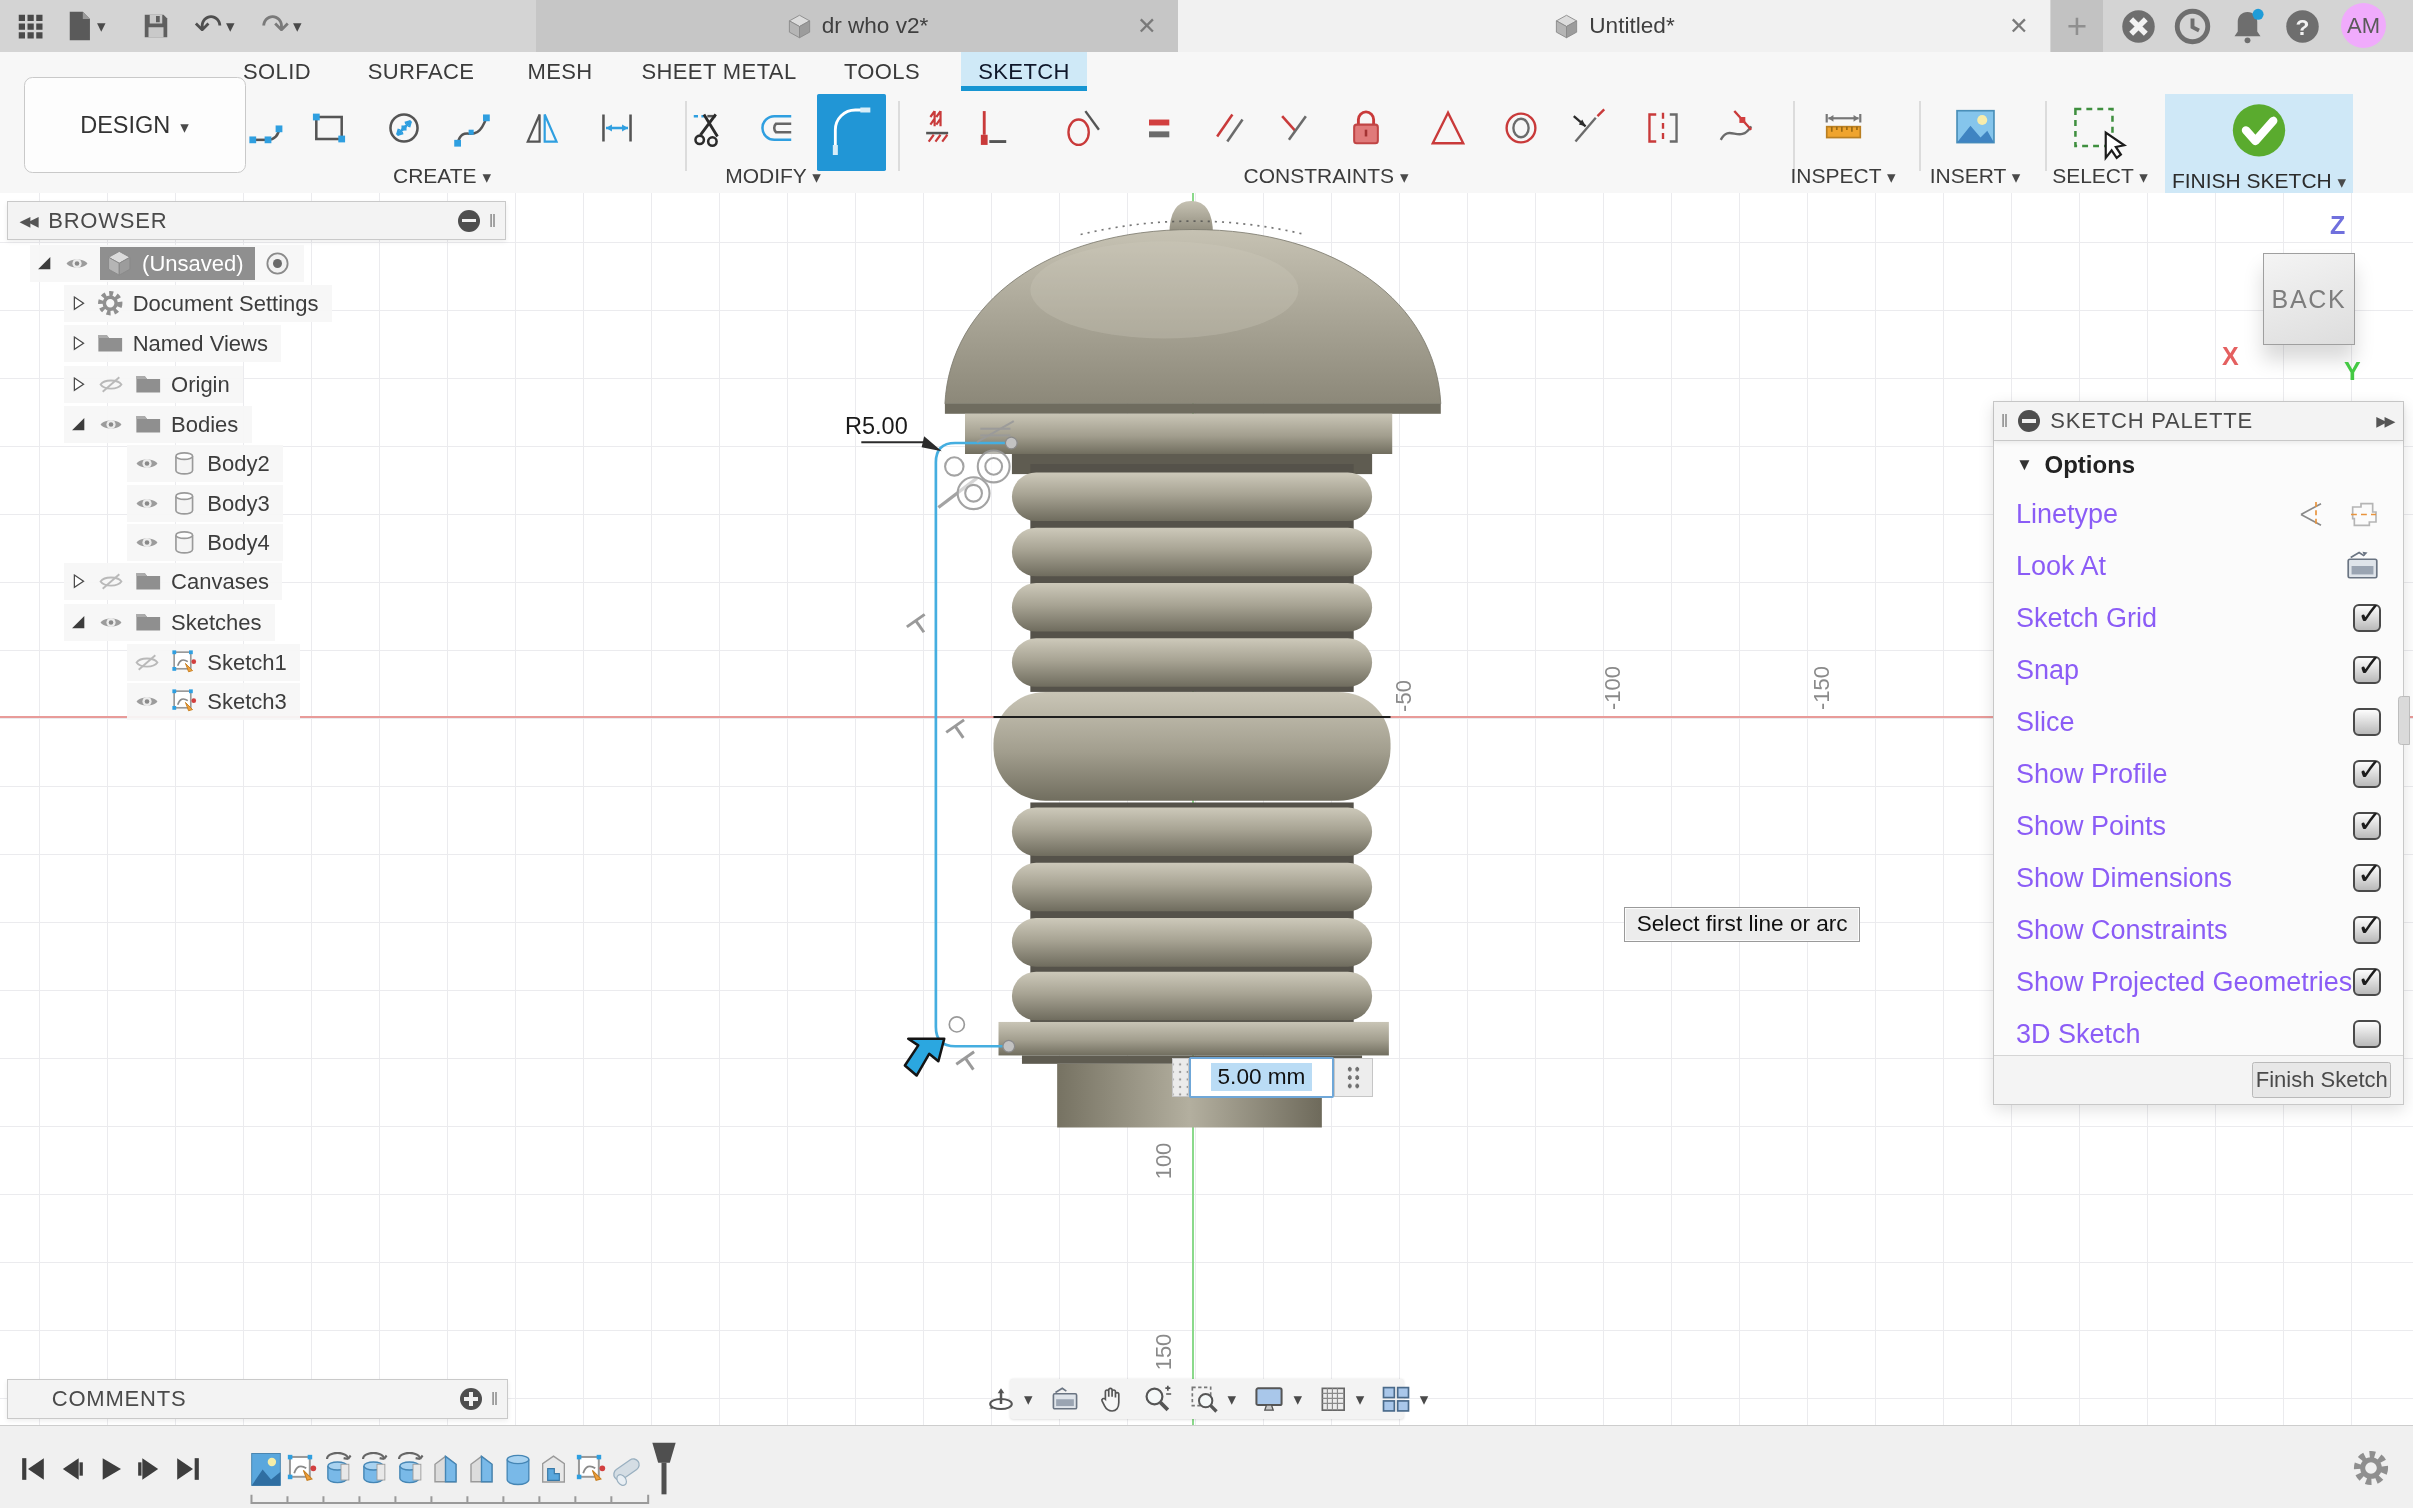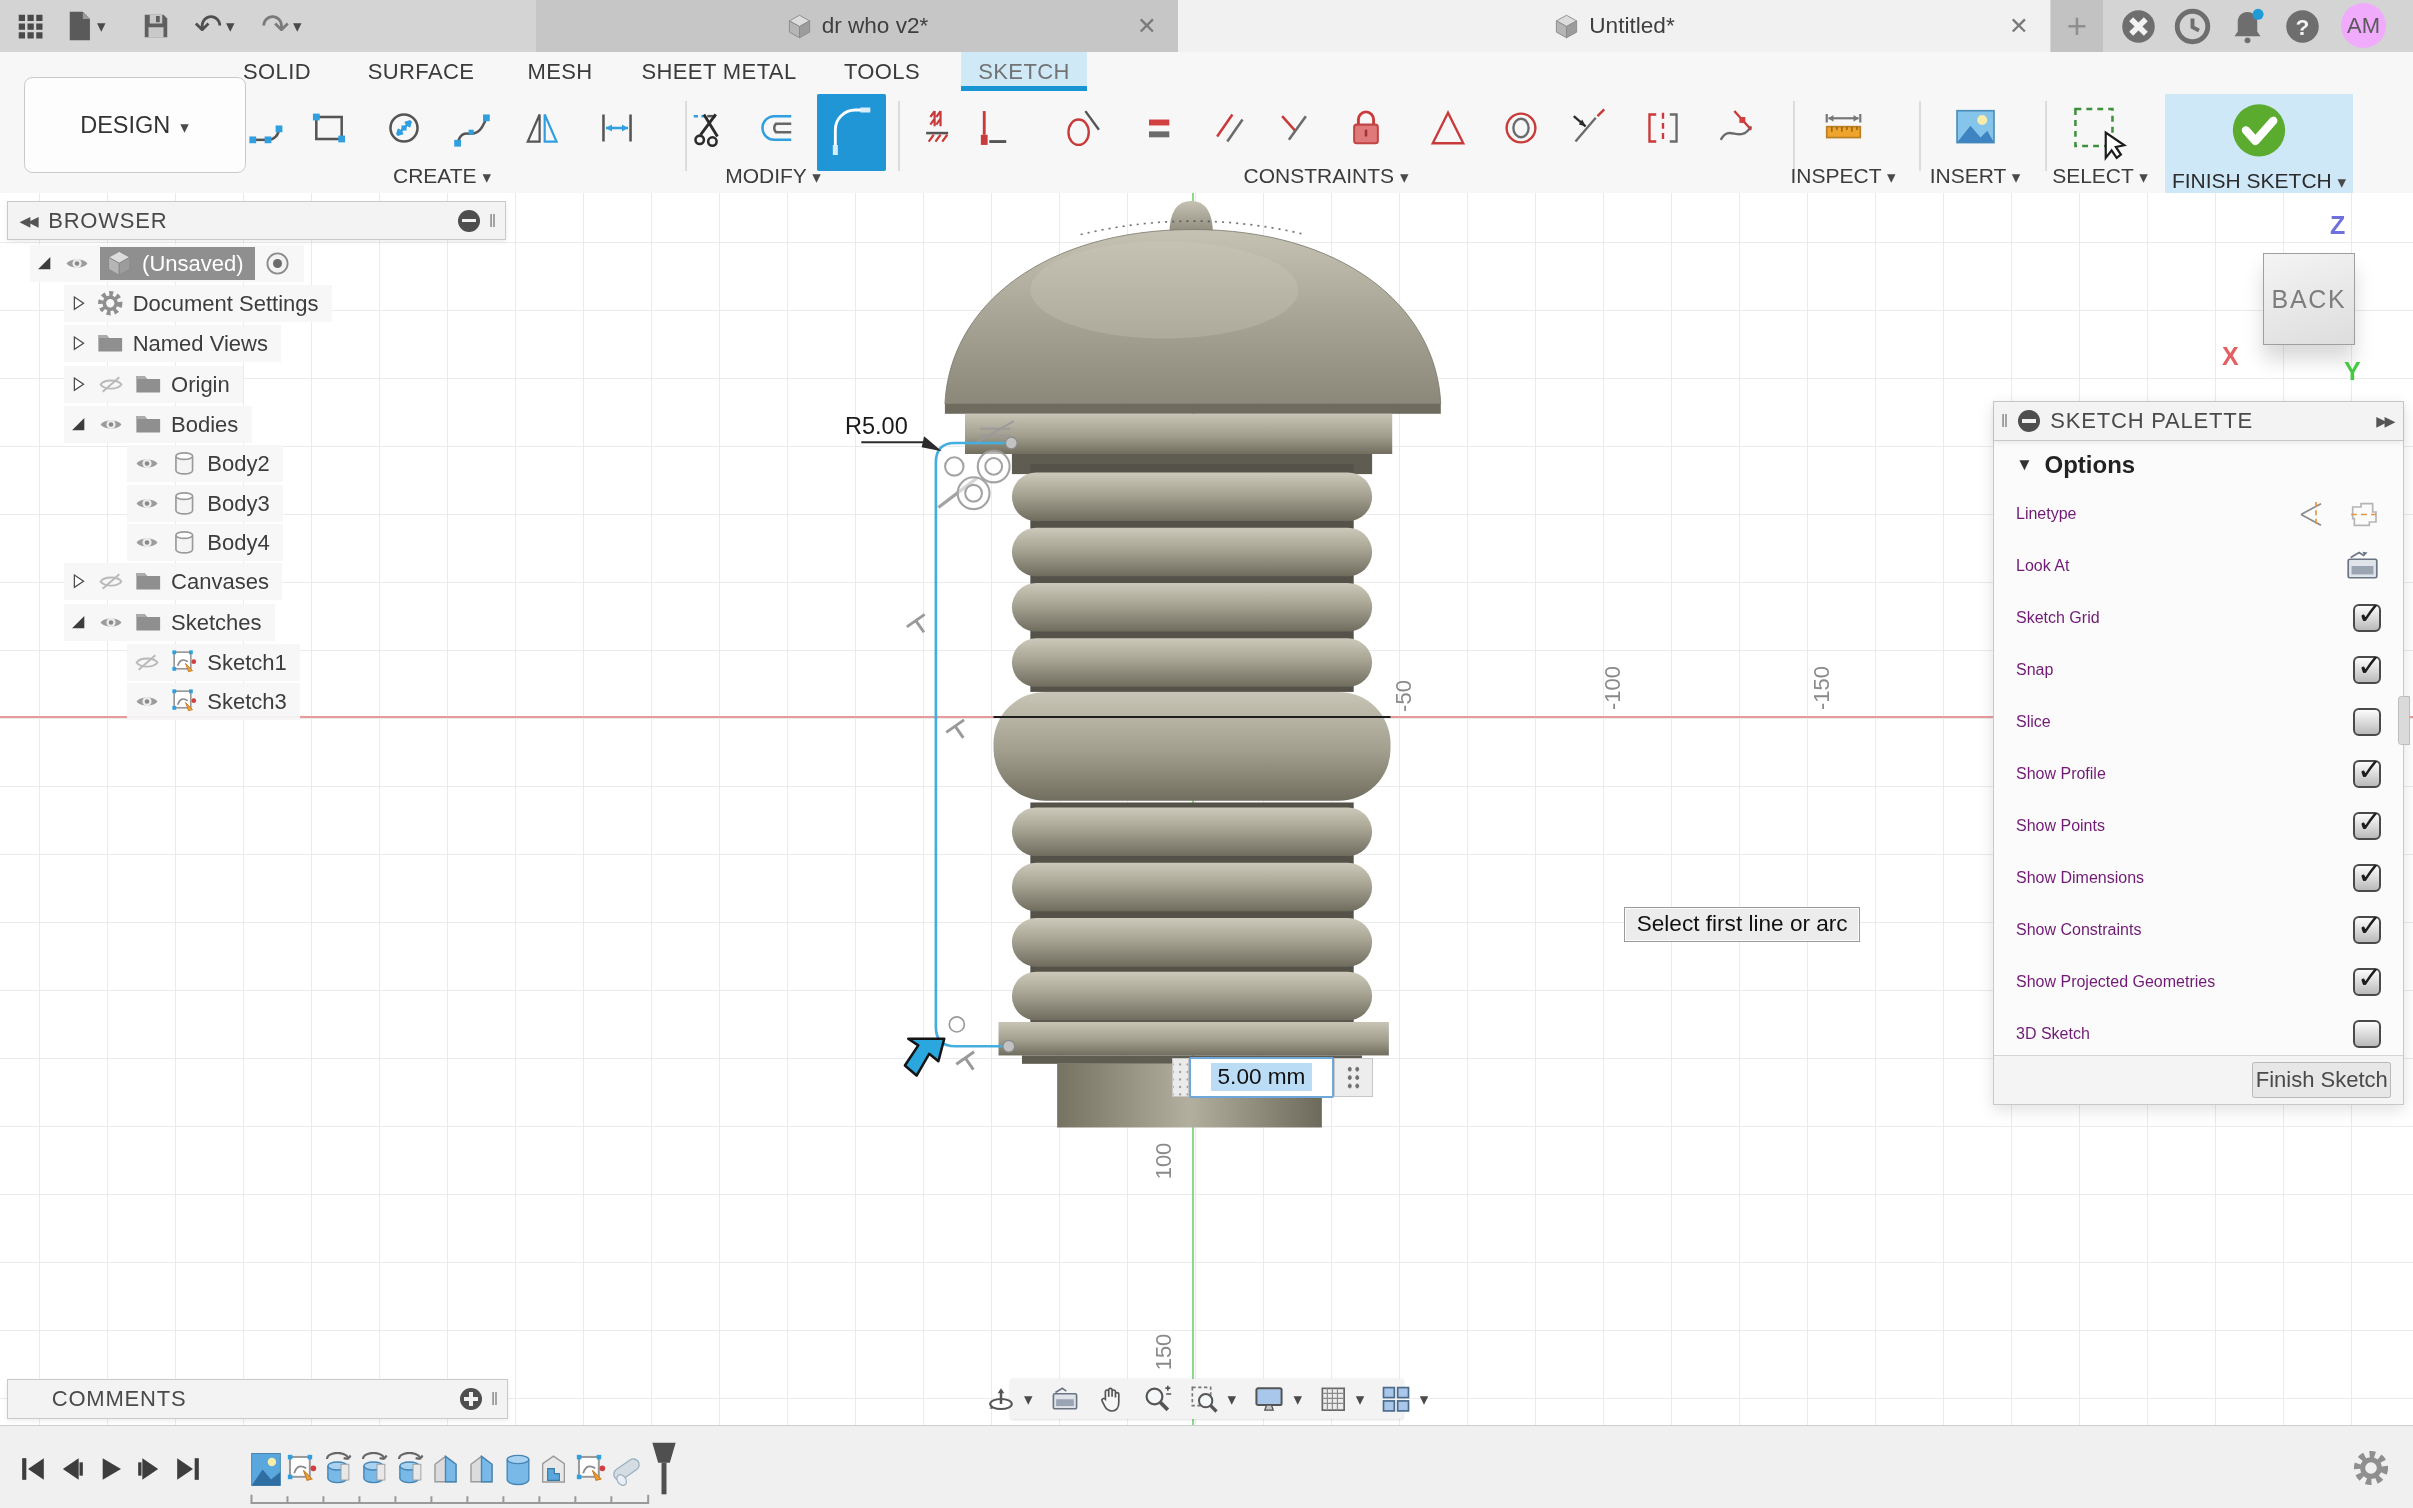--- a/index.html
+++ b/index.html
@@ -10,21 +10,21 @@
   .ic{display:inline-block;vertical-align:middle}
   .caret::after{content:"\25BE";font-family:"DejaVu Sans",sans-serif;color:#4a4a4a;font-size:17px}
   
   #topbar{left:0;top:0;width:2413px;height:52px;background:#d4d4d4}
   .tbicon{top:6.7px;height:39px;display:flex;align-items:center;gap:3.4px}
   .doc-tab{top:0;height:52px;display:flex;align-items:center;justify-content:center;gap:9px;font-size:22.6px;color:#3f3f3f}
   .tab-close{position:absolute;right:17px;top:11.7px;font-size:23.5px;color:#7a7a7a;width:28.5px;text-align:center}
   
   #ribbon{left:0;top:52px;width:2413px;height:141px;background:#f7f7f7;border-bottom:1.7px solid #d2d2d2}
   .rtab{top:0;height:39px;line-height:40px;text-align:center;font-size:22px;color:#3b3b3b;letter-spacing:0.4px}
-  .rtab.active{background:#cfe9f7;color:#737373;border-bottom:5px solid #1695d2;box-sizing:border-box}
+  .rtab.active{background:#cfe9f7;color:#0f172a;border-bottom:5px solid #1695d2;box-sizing:border-box}
   .rgroup-label{top:112px;width:184px;text-align:center;font-size:21px;color:#3c3c3c}
   .ribbon-icon{top:52px;width:47px;height:47px;display:flex;align-items:center;justify-content:center}
   .rdiv{top:49px;width:1.7px;height:70px;background:#dcdcdc}
   #design-btn{left:23.5px;top:25px;width:220px;height:94px;background:#fdfdfd;border:1.7px solid #c9c9c9;border-radius:8.4px;
       display:flex;align-items:center;justify-content:center;gap:10px;font-size:23.5px;color:#333}
   #finish-tile{left:2165px;top:42px;width:188px;height:99px;background:#cfe8f7;display:flex;flex-direction:column;align-items:center;justify-content:flex-start;padding-top:3.4px;box-sizing:border-box}
   #finish-tile .lbl{font-size:21px;color:#2c2c2c;margin-top:5px;white-space:nowrap}
   #fillet-tile{left:817px;top:42px;width:69px;height:77px;background:#2196d6;border-radius:1.7px;display:flex;align-items:center;justify-content:center}
   
   #canvas{left:0;top:193px;width:2413px;height:1316px;background-color:#fff;
@@ -38,21 +38,21 @@
   .hdr-title{font-size:22px;color:#4a4a4a;letter-spacing:0.8px}
   .circ-ic{width:22px;height:22px;border-radius:50%;background:#4e4e4e;position:relative}
   .circ-ic::after{content:"";position:absolute;left:4.2px;top:9.2px;width:13.4px;height:3.4px;background:#f1f1f1}
   .circ-plus::before{content:"";position:absolute;left:9.2px;top:4.2px;width:3.4px;height:13.4px;background:#f1f1f1}
   .grip{color:#8a8a8a;font-size:18.4px}
   .brow{position:absolute;height:37px;display:flex;align-items:center;gap:8.4px;background:rgba(246,246,246,.94);padding:0 13.4px 0 5px;font-size:22px;color:#3d3d3d;white-space:nowrap}
   .brow .sel{background:#8f8f8f;color:#fff;padding:2.5px 11.7px 2.5px 5px;display:flex;align-items:center;gap:8.4px}
   .exp{width:18.4px;height:18.4px}
   
   #palette{left:1993px;top:208px;width:411px;height:704px;background:#fbfbfb;border:0.8px solid #c8c8c8;box-shadow:0 5px 15px rgba(0,0,0,.12);box-sizing:border-box}
-  .prow{height:52px;display:flex;align-items:center;padding:0 22px;font-size:16px;color:#701a75}
+  .prow{height:52px;display:flex;align-items:center;padding:0 22px;font-size:27px;color:#8b5cf6}
   .prow .spacer{flex:1}
   .cb{width:28.5px;height:28.5px;border:2.1px solid #4a4a4a;border-radius:5.9px;background:linear-gradient(#fdfdfd,#b9b9b9);position:relative;box-sizing:border-box}
   .cb.checked::after{content:"\2713";position:absolute;left:2.5px;top:-10px;font-size:30px;font-weight:bold;color:#1c1c1c;font-family:"DejaVu Sans",sans-serif}
   #palette-footer{position:absolute;left:0;bottom:0;width:100%;height:49px;background:#f4f4f4;border-top:0.8px solid #d5d5d5;display:flex;align-items:center;justify-content:flex-end;box-sizing:border-box;padding-right:11.7px}
   #finish-sketch-btn{width:137px;height:34px;background:#e7e7e7;border:1.7px solid #b9b9b9;border-radius:2.5px;font-size:22px;color:#4a4a4a;display:flex;align-items:center;justify-content:center}
   
   #tooltip{left:1624px;top:714px;background:#ececec;border:1.7px solid #9a9a9a;box-shadow:inset 0 0 0 0.8px #fff;padding:3.4px 11.7px;font-size:22.6px;color:#111;white-space:nowrap}
   #dim-widget{left:1172px;top:868px;display:flex;align-items:center;height:32px}
   #dim-grip{width:17px;height:39px;background:#ebebeb;border:0.8px solid #c6c6c6;background-image:radial-gradient(#9a9a9a 1.3px,transparent 1.5px);background-size:7.5px 7.5px;background-position:3.4px 1.7px;box-sizing:border-box}
   #dim-input{width:141px;height:37px;background:#fff;border:2.5px solid #6fa7d8;border-radius:1.7px;display:flex;align-items:center;justify-content:center}

